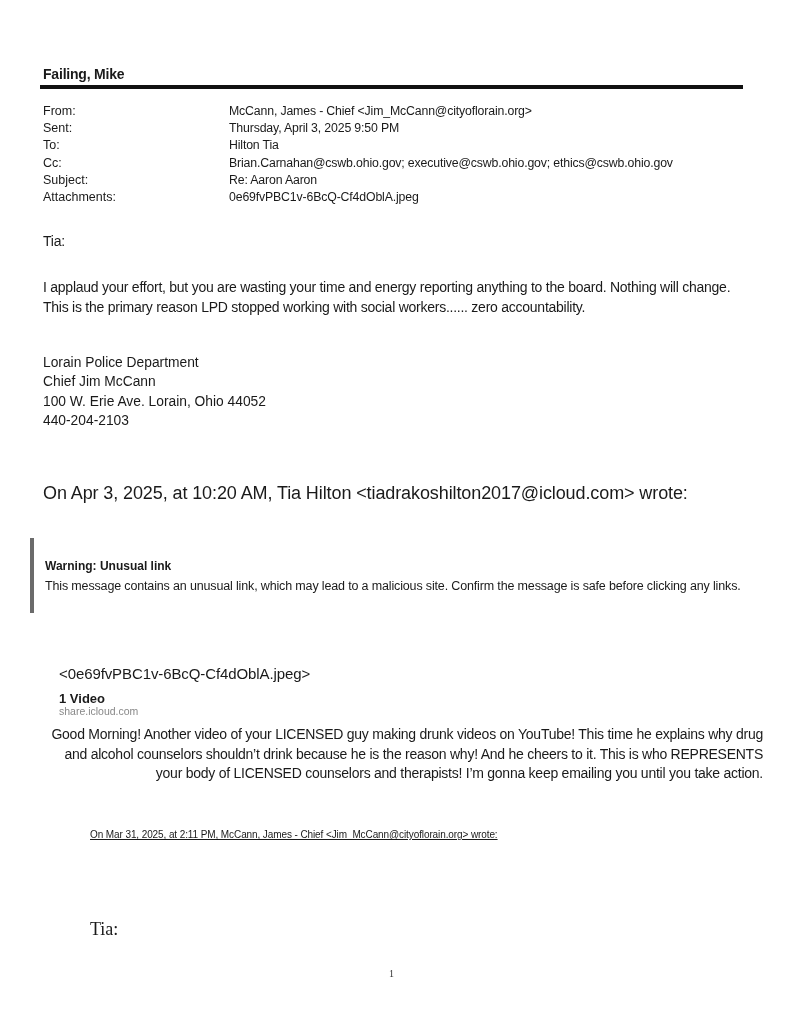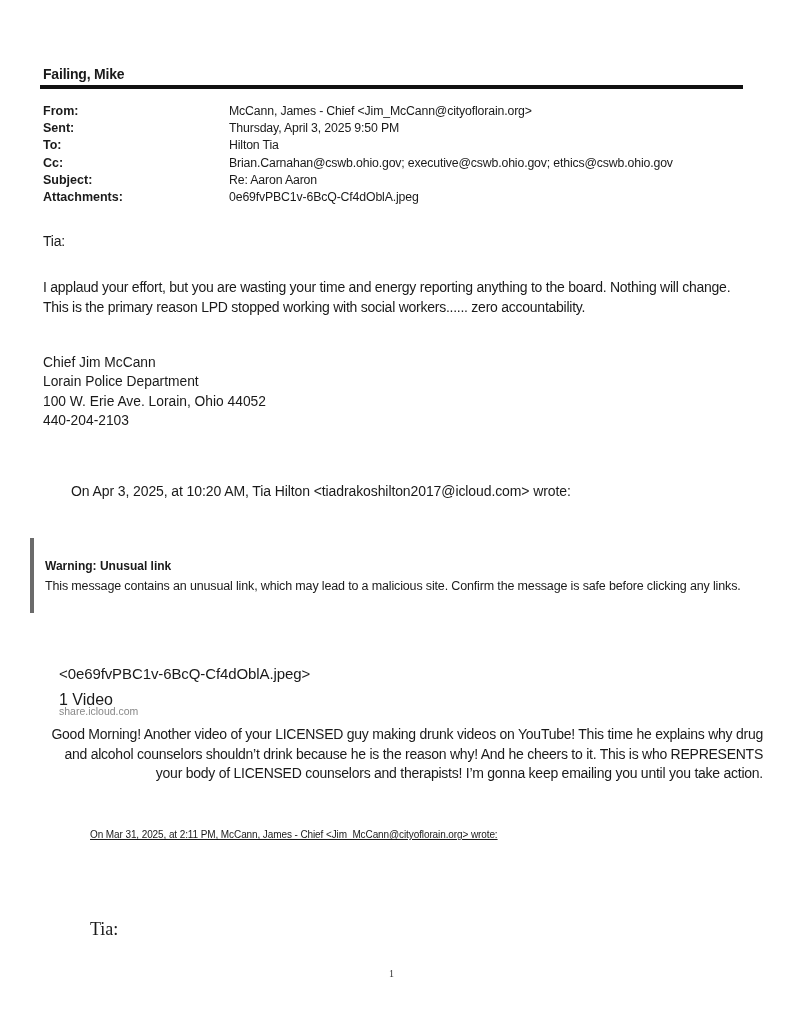--- a/index.html
+++ b/index.html
@@ -6,35 +6,35 @@
     body { width: 790px; height: 1024px; position: relative; overflow: hidden; color: #1a1a1a; }
     .abs { position: absolute; }
     .sans { font-family: "Liberation Sans", "DejaVu Sans", sans-serif; }
     .serif { font-family: "Liberation Serif", "DejaVu Serif", serif; }
 
     .owner-name { left: 43px; top: 66px; font-size: 14px; font-weight: bold; letter-spacing: -0.2px; }
     .owner-rule { left: 40px; top: 85px; width: 703px; height: 4px; background: #111; }
 
     .hdr { left: 43px; top: 103px; font-size: 12.5px; line-height: 17.2px; }
     .hdr .row { display: flex; }
-    .hdr .lbl { width: 186px; font-weight: bold; }
+    .hdr .lbl { width: 186px; font-weight: normal; }
     .hdr .val { font-size: 12.3px; letter-spacing: -0.15px; }
 
     .body-text { font-size: 14px; line-height: 19.6px; letter-spacing: -0.25px; }
     .greeting { left: 43px; top: 232px; }
     .para1 { left: 43px; top: 278px; width: 715px; }
     .sig { left: 43px; top: 353px; line-height: 19.3px; letter-spacing: 0; font-size: 13.8px; }
-    .quote-head { left: 43px; top: 483px; font-size: 14px; letter-spacing: -0.1px; margin-left: 28px; }
+    .quote-head { left: 43px; top: 483px; font-size: 18px; letter-spacing: -0.1px; }
 
     .warn-bar { left: 30px; top: 538px; width: 4px; height: 75px; background: #6b6b6b; }
     .warn-title { left: 45px; top: 559px; font-size: 12px; font-weight: bold; }
     .warn-text { left: 45px; top: 577px; width: 700px; font-size: 12.5px; line-height: 18px; letter-spacing: -0.15px; }
 
     .attach-name { left: 59px; top: 665px; font-size: 15px; letter-spacing: -0.1px; }
-    .video-label { left: 59px; top: 691px; font-size: 16px; font-weight: normal; }
+    .video-label { left: 59px; top: 691px; font-size: 13px; font-weight: bold; }
     .video-source { left: 59px; top: 705px; font-size: 10.5px; color: #888; }
 
     .para2 { left: 43px; top: 725px; width: 720px; text-align: right; }
 
     .quote2-head { left: 90px; top: 826px; width: 620px; font-size: 10px; line-height: 18.5px; letter-spacing: -0.1px; text-decoration: underline; }
     .quote2-greet { left: 90px; top: 919px; font-size: 18px; }
 
     .page-num { left: 389px; top: 968px; font-size: 10px; color: #333; }
   </style>
 </head>
@@ -67,22 +67,22 @@
   <div class="row">
     <span class="lbl">Attachments:</span>
     <span class="val">0e69fvPBC1v-6BcQ-Cf4dOblA.jpeg</span>
   </div>
 </div>
 
 <div class="abs sans body-text greeting">Tia:</div>
 <div class="abs sans body-text para1">I applaud your effort, but you are wasting your time and energy reporting anything to the board.  Nothing will change.  This is the primary reason LPD stopped working with social workers...... zero accountability.</div>
 
 <div class="abs sans body-text sig">
+  <div>Lorain Police Department</div>
   <div>Chief Jim McCann</div>
-  <div>Lorain Police Department</div>
   <div>100 W. Erie Ave.  Lorain, Ohio 44052</div>
   <div>440-204-2103</div>
 </div>
 
 <div class="abs sans quote-head">On Apr 3, 2025, at 10:20 AM, Tia Hilton &lt;tiadrakoshilton2017@icloud.com&gt; wrote:</div>
 
 <div class="abs warn-bar"></div>
 <div class="abs sans warn-title">Warning: Unusual link</div>
 <div class="abs sans warn-text">This message contains an unusual link, which may lead to a malicious site. Confirm the message is safe before clicking any links.</div>
 

